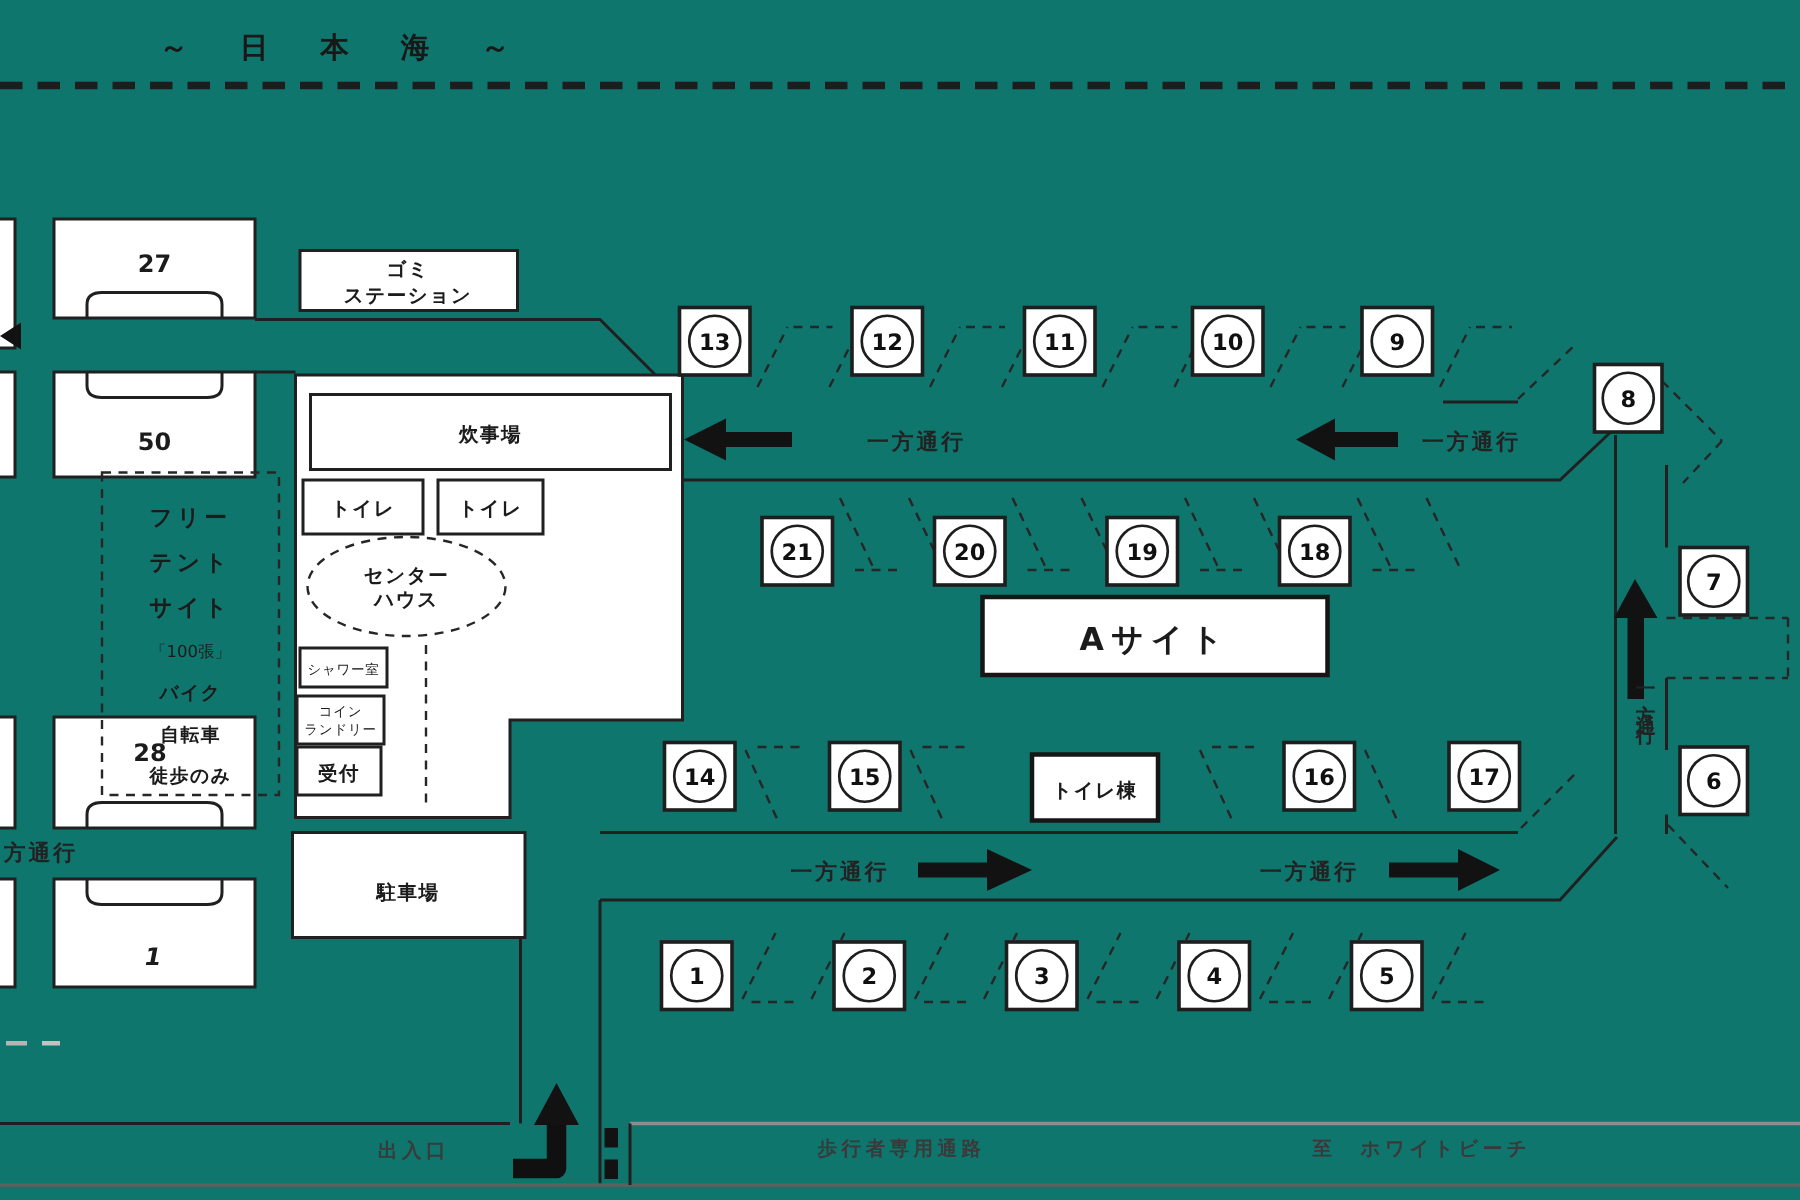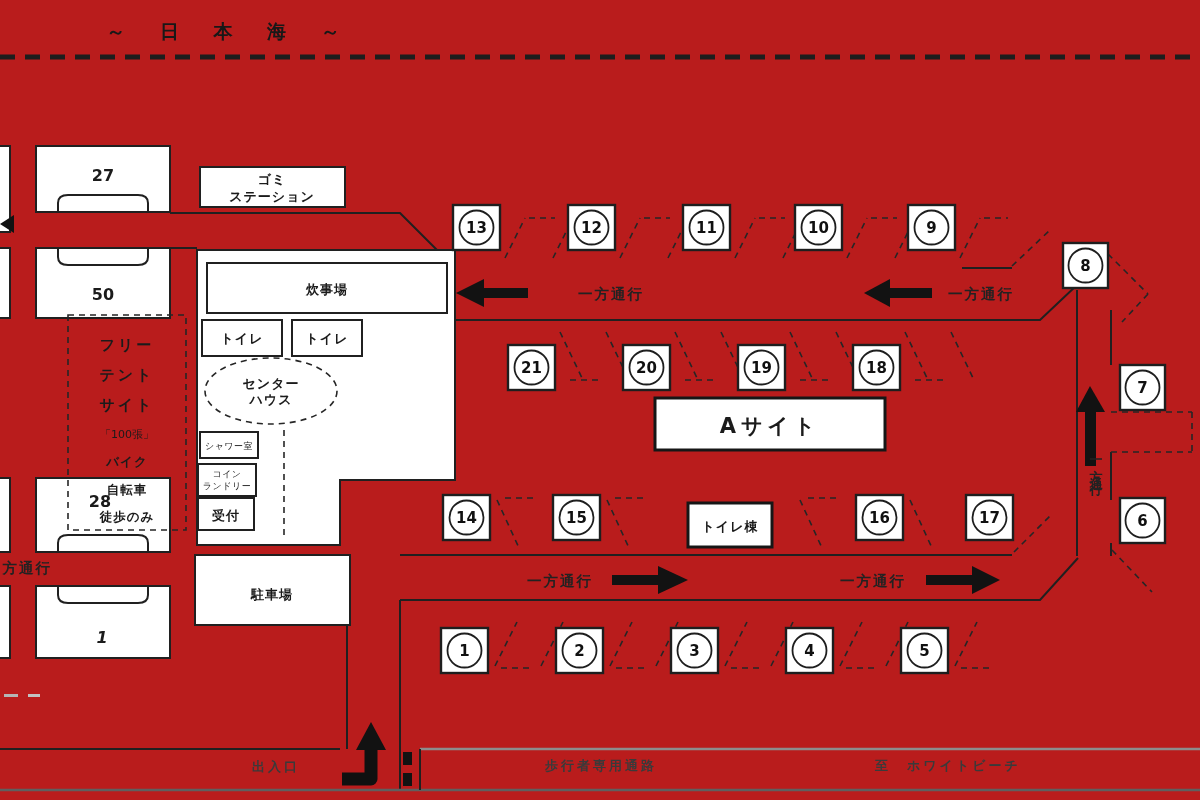--- a/index.html
+++ b/index.html
@@ -1,16 +1,16 @@
 <!DOCTYPE html>
 <html><head>
 <meta charset="utf-8">
 <style>
   html,body{margin:0;padding:0;background:#fdfdfd;}
-  #stage{width:1200px;height:800px;position:relative;background:#b91c1c;overflow:hidden;}
+  #stage{width:1200px;height:800px;position:relative;background:#0f766e;overflow:hidden;}
   svg{display:block;}
   svg text{font-family:"DejaVu Sans",sans-serif;fill:#1b1b1b;}
   .ln{stroke:#202020;stroke-width:2;fill:none;}
   .lngray{stroke:#8d8d8d;stroke-width:2.4;fill:none;}
   .lngray2{stroke:#5f5f5f;stroke-width:2.4;fill:none;}
   .dash{stroke:#262626;stroke-width:1.6;fill:none;stroke-dasharray:6 5;}
   .coast{stroke:#1d1d1d;stroke-width:5;fill:none;stroke-dasharray:15 10;}
   .box{fill:#ffffff;stroke:#202020;stroke-width:2;}
   .boxb{fill:#ffffff;stroke:#161616;stroke-width:3;}
   .blk{fill:#121212;stroke:none;}

